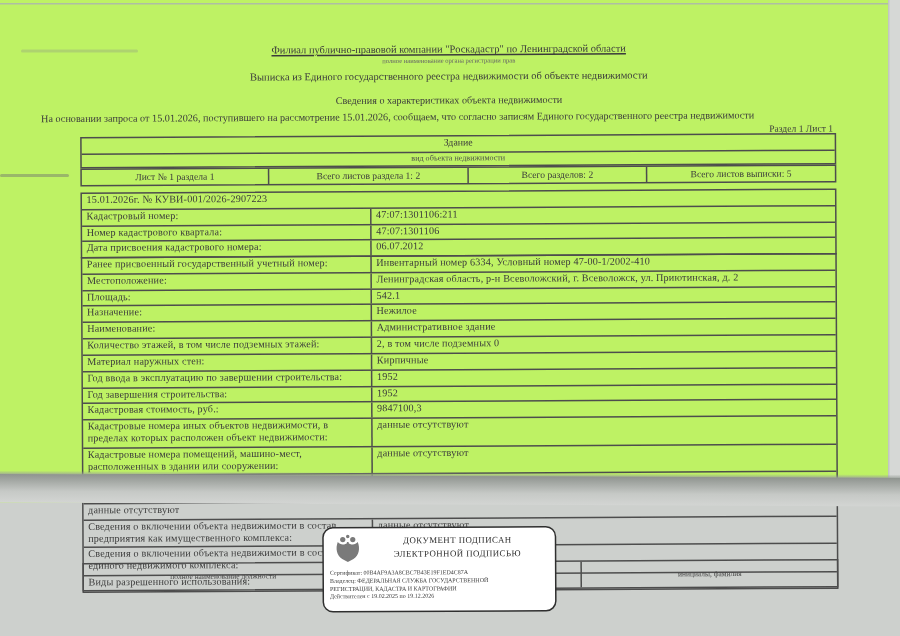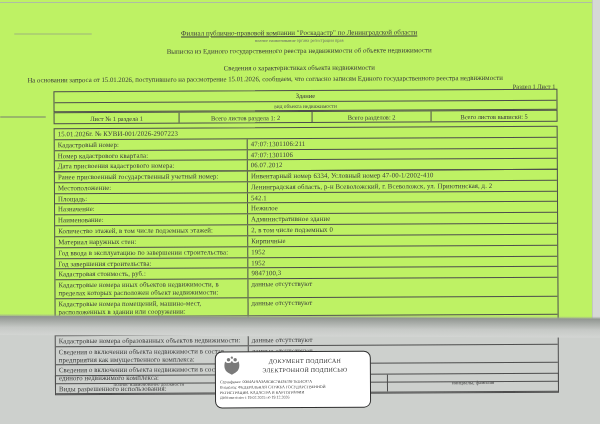--- a/index.html
+++ b/index.html
@@ -144,21 +144,20 @@
       </div>
       <div class="drow">
         <div class="dlabel">Кадастровые номера помещений, машино-мест, расположенных в здании или сооружении:</div>
         <div class="dvalue">данные отсутствуют</div>
       </div>
       <div class="drow">
         <div class="dlabel">Кадастровые номера объектов недвижимости, из которых образован объект недвижимости:</div>
         <div class="dvalue">данные отсутствуют</div>
       </div>
       <div class="drow">
-        <div class="dlabel">Кадастровые номера образованных объектов недвижимости:</div>
         <div class="dvalue">данные отсутствуют</div>
       </div>
       <div class="drow">
         <div class="dlabel">Сведения о включении объекта недвижимости в состав предприятия как имущественного комплекса:</div>
         <div class="dvalue">данные отсутствуют</div>
       </div>
       <div class="drow">
         <div class="dlabel">Сведения о включении объекта недвижимости в состав единого недвижимого комплекса:</div>
         <div class="dvalue">данные отсутствуют</div>
       </div>

